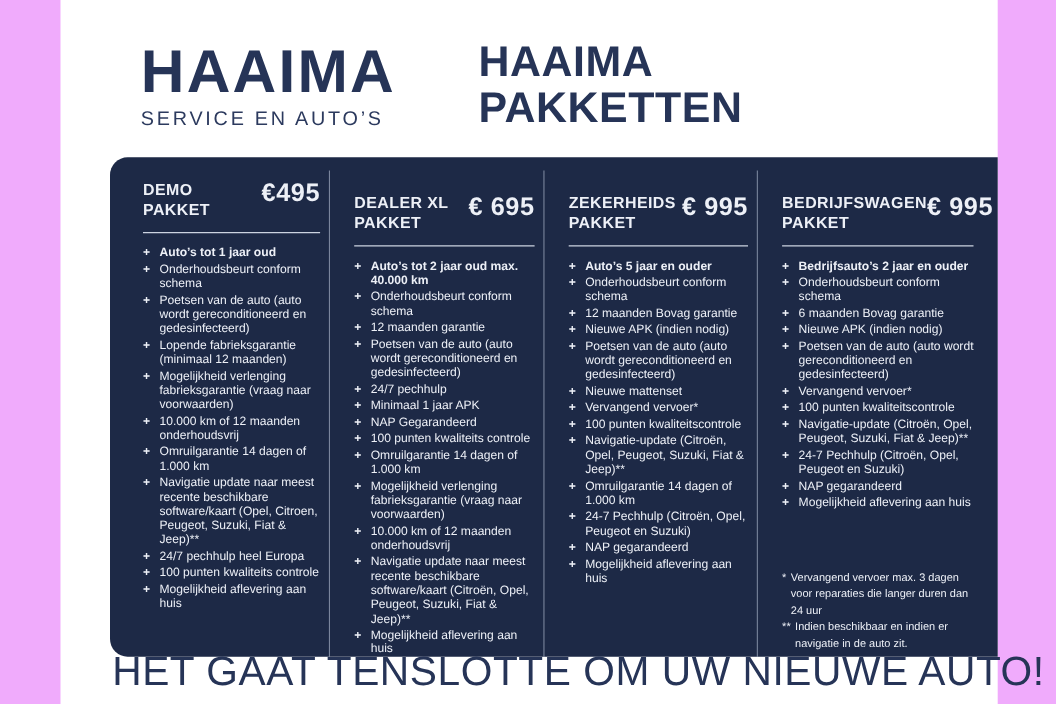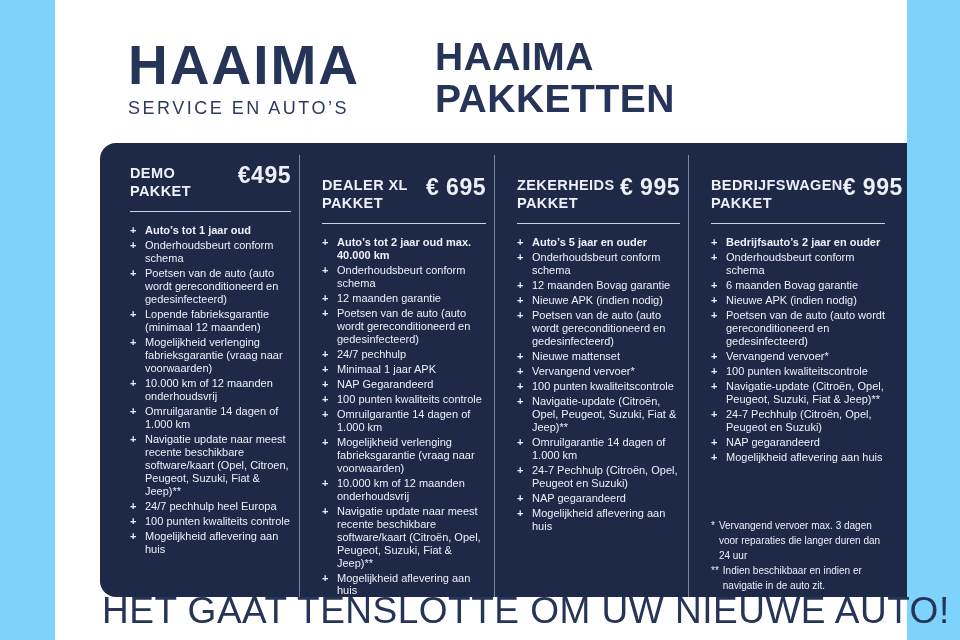--- a/index.html
+++ b/index.html
@@ -1,21 +1,21 @@
 <!DOCTYPE html>
 <html><head>
 <meta charset="utf-8">
 <style>
   html,body{margin:0;padding:0;}
   body{
     width:960px;height:640px;overflow:hidden;
     font-family:"Liberation Sans","DejaVu Sans",sans-serif;
     background:#000;
   }
-  .stage{position:relative;width:960px;height:640px;background:#7dd3fc;}
+  .stage{position:relative;width:960px;height:640px;background:#f0abfc;}
   .flyer{
     position:absolute;top:0;bottom:0;left:55px;width:852px;
     background:#ffffff;
   }
   
   .brand-block{position:absolute;left:73px;top:38px;width:270px;color:#263457;}
   .brand-name{
     font-size:55px;font-weight:800;letter-spacing:2px;line-height:1;
     white-space:nowrap;
   }

